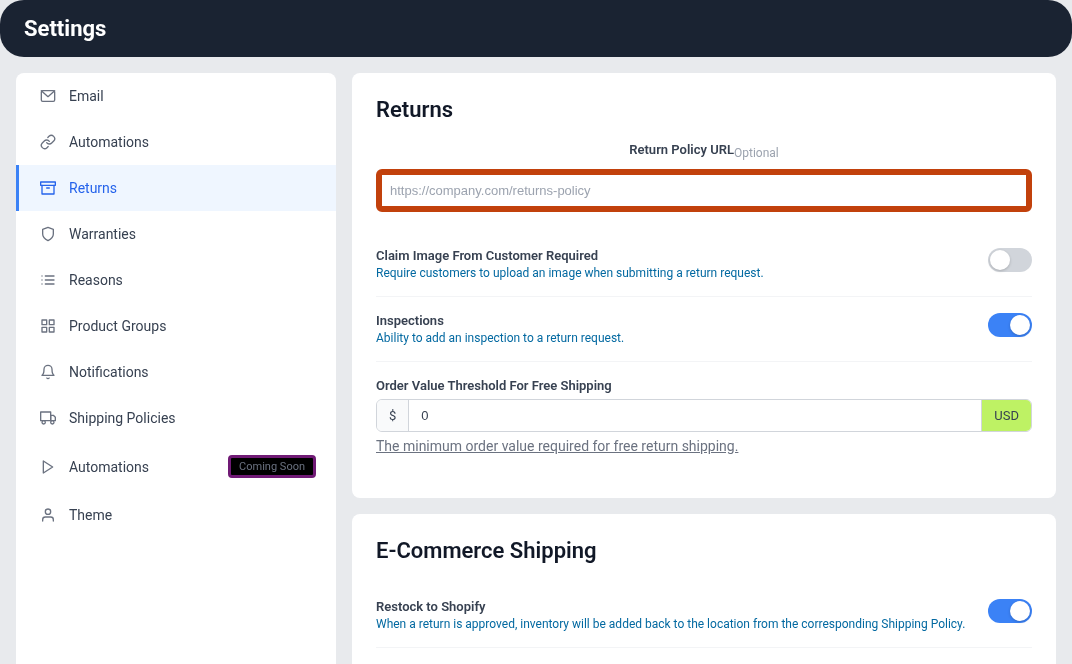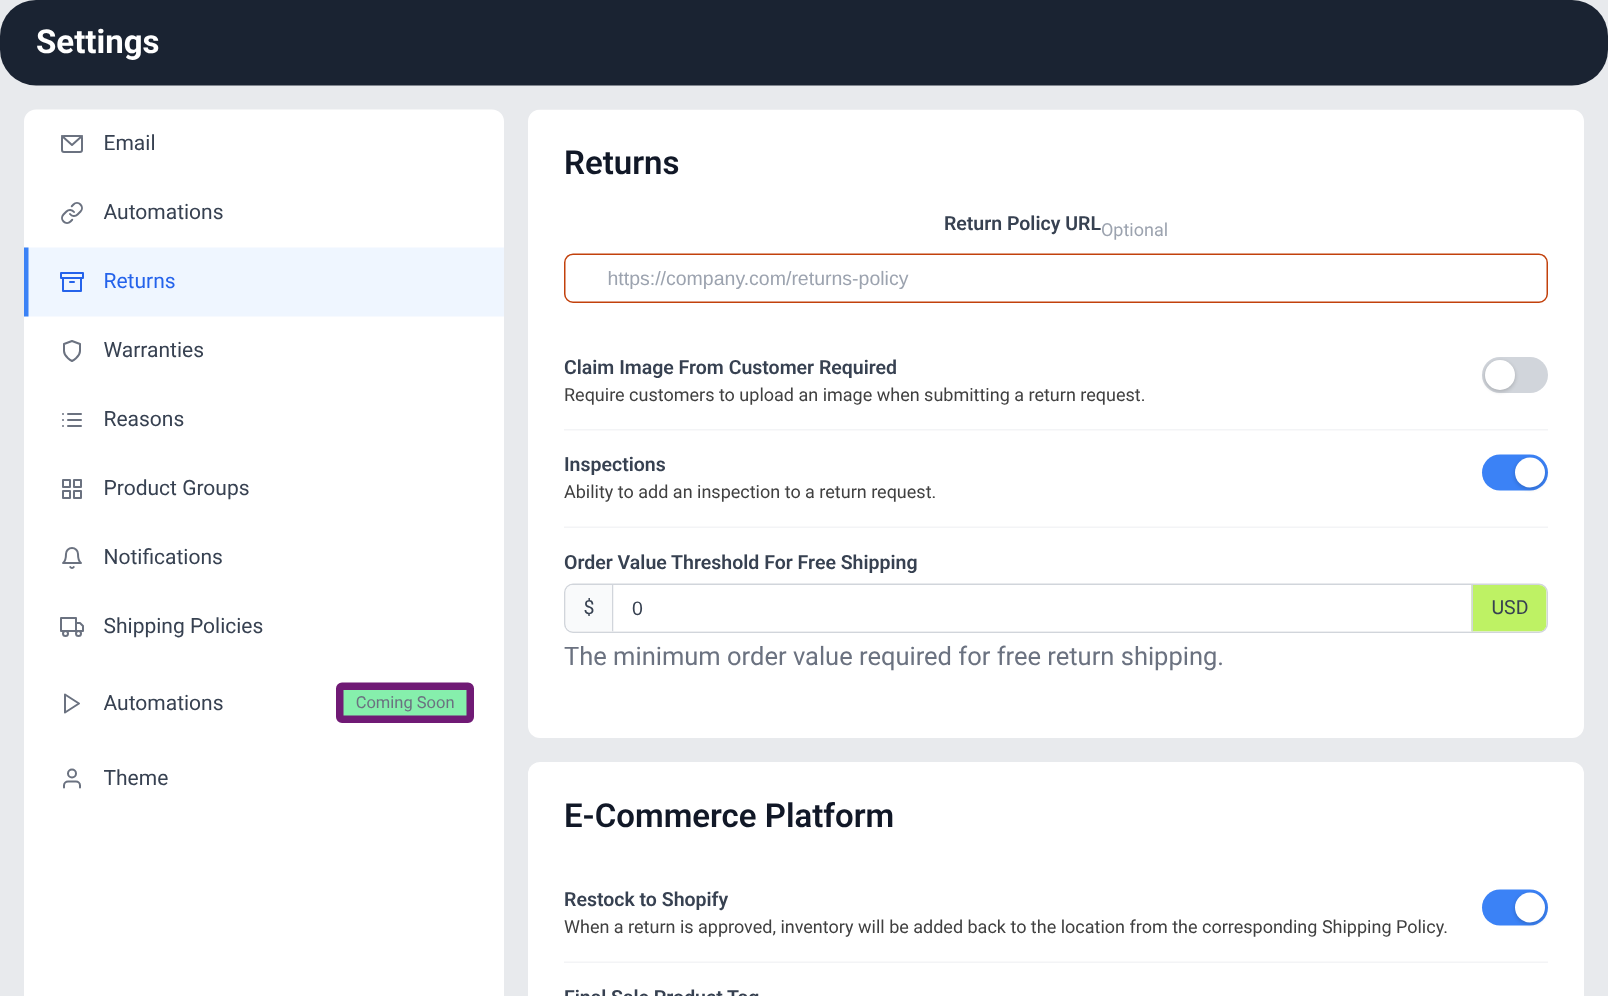--- a/index.html
+++ b/index.html
@@ -54,22 +54,22 @@
       align-items: center;
       justify-content: center;
       flex-shrink: 0;
       color: #6b7280;
     }
     .sidebar-item.active .icon {
       color: #2563eb;
     }
     .sidebar-item .badge {
       margin-left: auto;
-      background: #86efac;
-      border: 5px solid #701a75;
+      background: #000000;
+      border: 3px solid #701a75;
       color: #6b7280;
       font-size: 11px;
       padding: 2px 8px;
       border-radius: 4px;
     }
     .content-area {
       flex: 1;
       display: flex;
       flex-direction: column;
       gap: 16px;
@@ -100,23 +100,23 @@
       justify-content: center;
       align-items: center;
       margin-bottom: 6px;
     }
     .optional-text {
       font-size: 12px;
       color: #9ca3af;
     }
     .text-input {
       width: 100%;
-      border: 1px solid #c2410c;
+      border: 6px solid #c2410c;
       border-radius: 6px;
-      padding: 8px 28px;
+      padding: 8px 8px;
       font-size: 13px;
       color: #374151;
       outline: none;
     }
     .text-input::placeholder {
       color: #9ca3af;
     }
     .toggle-row {
       display: flex;
       justify-content: space-between;
@@ -128,21 +128,21 @@
       border-bottom: none;
     }
     .toggle-info .toggle-title {
       font-size: 13px;
       font-weight: 600;
       color: #374151;
       margin-bottom: 3px;
     }
     .toggle-info .toggle-desc {
       font-size: 12px;
-      color: #404040;
+      color: #0369a1;
     }
     .toggle {
       width: 44px;
       height: 24px;
       border-radius: 12px;
       position: relative;
       cursor: pointer;
       flex-shrink: 0;
       margin-left: 16px;
     }
@@ -191,23 +191,24 @@
       outline: none;
     }
     .currency-suffix {
       background: #bef264;
       padding: 8px 12px;
       font-size: 13px;
       color: #374151;
       border-left: 1px solid #d1d5db;
     }
     .helper-text {
-      font-size: 17px;
+      font-size: 14px;
       color: #6b7280;
       margin-top: 6px;
+      text-decoration: underline;
     }
     
     .icon svg {
       width: 16px;
       height: 16px;
       fill: none;
       stroke: currentColor;
       stroke-width: 2;
       stroke-linecap: round;
       stroke-linejoin: round;
@@ -372,21 +373,21 @@
         <div class="currency-input-wrap">
           <span class="currency-prefix">$</span>
           <input type="text" class="currency-input" value="0" style="">
           <span class="currency-suffix">USD</span>
         </div>
         <div class="helper-text">The minimum order value required for free return shipping.</div>
       </div>
     </div>
 
     <div class="card">
-      <div class="card-title">E-Commerce Platform</div>
+      <div class="card-title">E-Commerce Shipping</div>
 
       <div class="toggle-row">
         <div class="toggle-info">
           <div class="toggle-title">Restock to Shopify</div>
           <div class="toggle-desc">When a return is approved, inventory will be added back to the location from the corresponding Shipping Policy.</div>
         </div>
         <div class="toggle on">
           <div class="toggle-knob"></div>
         </div>
       </div>

